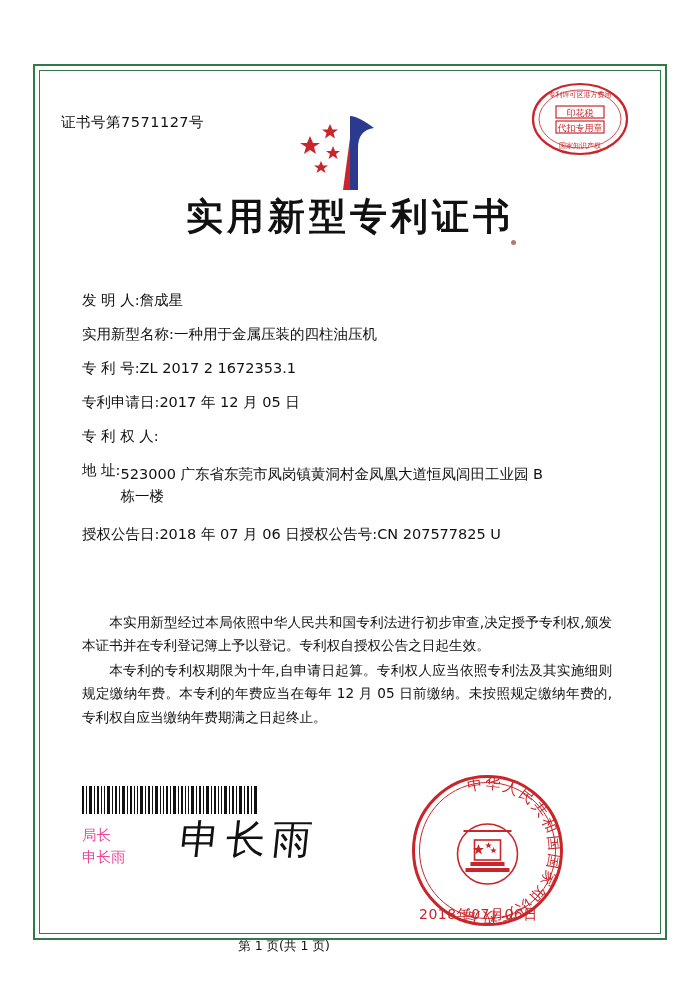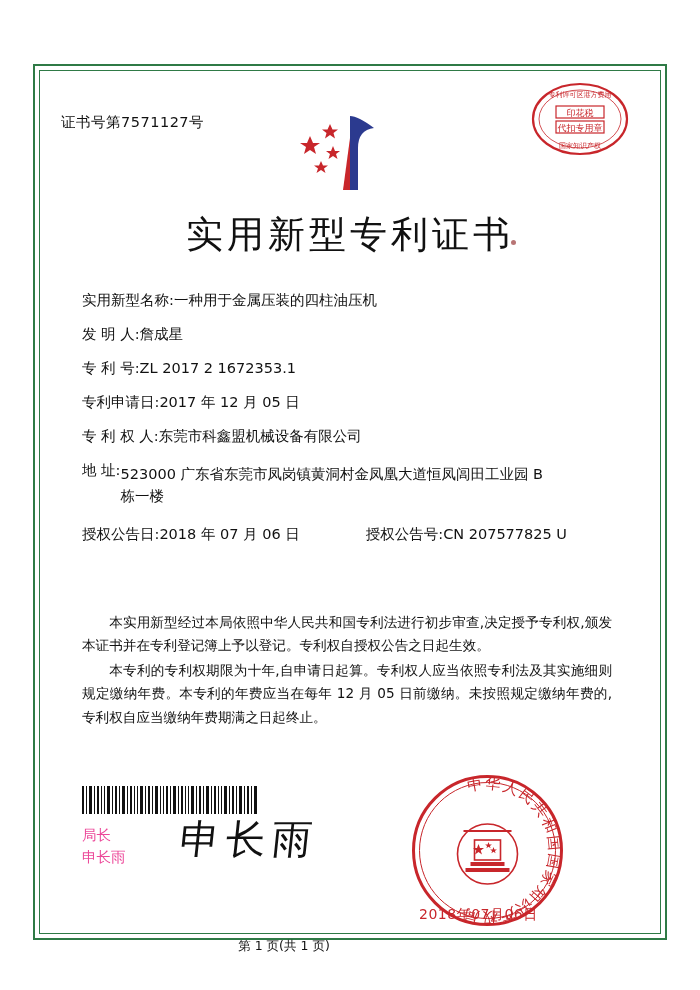--- a/index.html
+++ b/index.html
@@ -70,25 +70,25 @@
     left: 528px;
     top: 80px;
     width: 104px;
     height: 78px;
   }
 
   
   .title {
     position: absolute;
     left: 0;
-    top: 210px;
+    top: 192px;
     width: 700px;
     text-align: center;
     font-size: 37px;
-    font-weight: normal;
+    font-weight: bold;
     letter-spacing: 4px;
     color: #111;
     font-family: "DejaVu Sans", "Liberation Sans", sans-serif;
   }
   .title-dot {
     position: absolute;
     left: 511px;
     top: 240px;
     width: 5px;
     height: 5px;
@@ -126,21 +126,20 @@
     line-height: 1.55;
     max-width: 430px;
   }
   .row-two {
     display: flex;
     align-items: flex-end;
     margin-bottom: 19px;
     white-space: nowrap;
   }
   .row-two .col2 {
-    margin-left: 66px;
   }
 
   
   .paras {
     position: absolute;
     left: 82px;
     top: 611px;
     width: 530px;
     font-size: 13.6px;
     line-height: 1.72;
@@ -244,38 +243,37 @@
       <text x="52" y="17" font-size="7" fill="#c8262b" text-anchor="middle" font-family="DejaVu Sans, sans-serif">专利许可区港方费用</text>
       <text x="52" y="68" font-size="7" fill="#c8262b" text-anchor="middle" font-family="DejaVu Sans, sans-serif">国家知识产权</text>
     </svg>
   </div>
 
   <div class="title">实用新型专利证书</div>
   <div class="title-dot"></div>
 
   <div class="fields">
     <div class="field-row">
+      <span class="field-label">发 明 人:</span>
+      <span class="field-value">詹成星</span>
+    </div>
+    <div class="field-row">
       <span class="field-label">实用新型名称:</span>
       <span class="field-value">一种用于金属压装的四柱油压机</span>
     </div>
     <div class="field-row">
-      <span class="field-label">发 明 人:</span>
-      <span class="field-value">詹成星</span>
-    </div>
-    <div class="field-row">
       <span class="field-label">专 利 号:</span>
       <span class="field-value">ZL 2017 2 1672353.1</span>
     </div>
     <div class="field-row">
       <span class="field-label">专利申请日:</span>
       <span class="field-value">2017 年 12 月 05 日</span>
     </div>
     <div class="field-row">
       <span class="field-label">专 利 权 人:</span>
-      <span class="field-value">东莞市科鑫盟机械设备有限公司</span>
     </div>
     <div class="field-row">
       <span class="field-label">地        址:</span>
       <span class="field-value addr">523000 广东省东莞市凤岗镇黄洞村金凤凰大道恒凤闾田工业园 B 栋一楼</span>
     </div>
     <div class="row-two">
       <span class="col1">
         <span>授权公告日:</span><span>2018 年 07 月 06 日</span>
       </span>
       <span class="col2">

